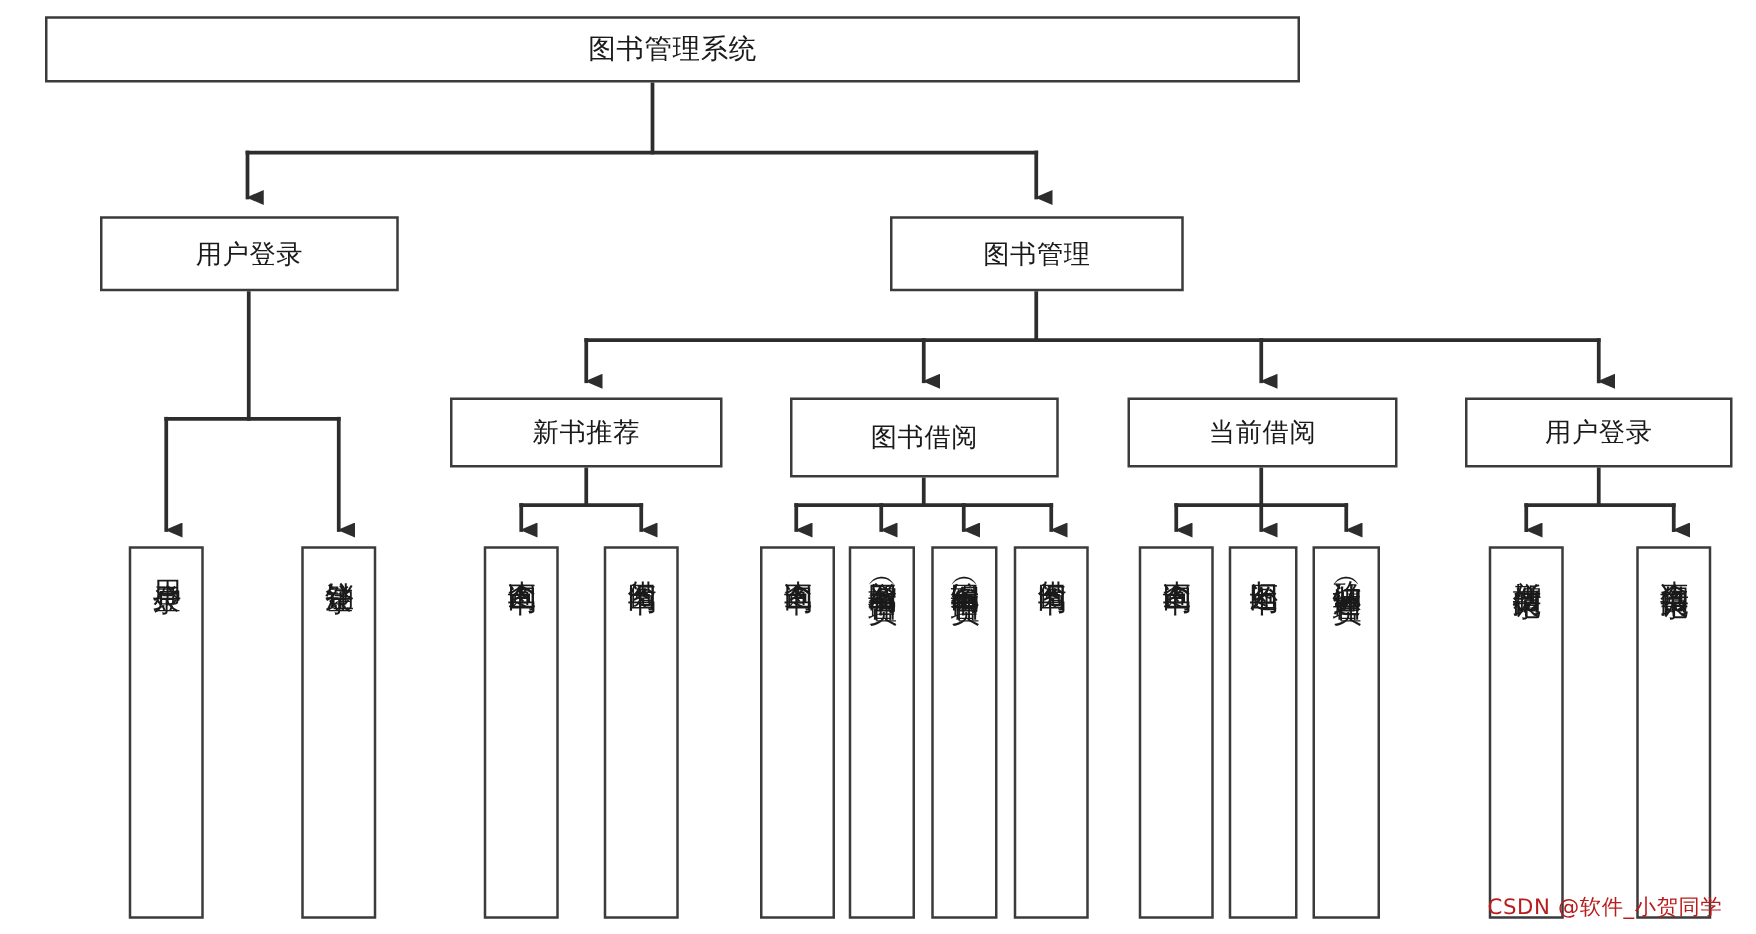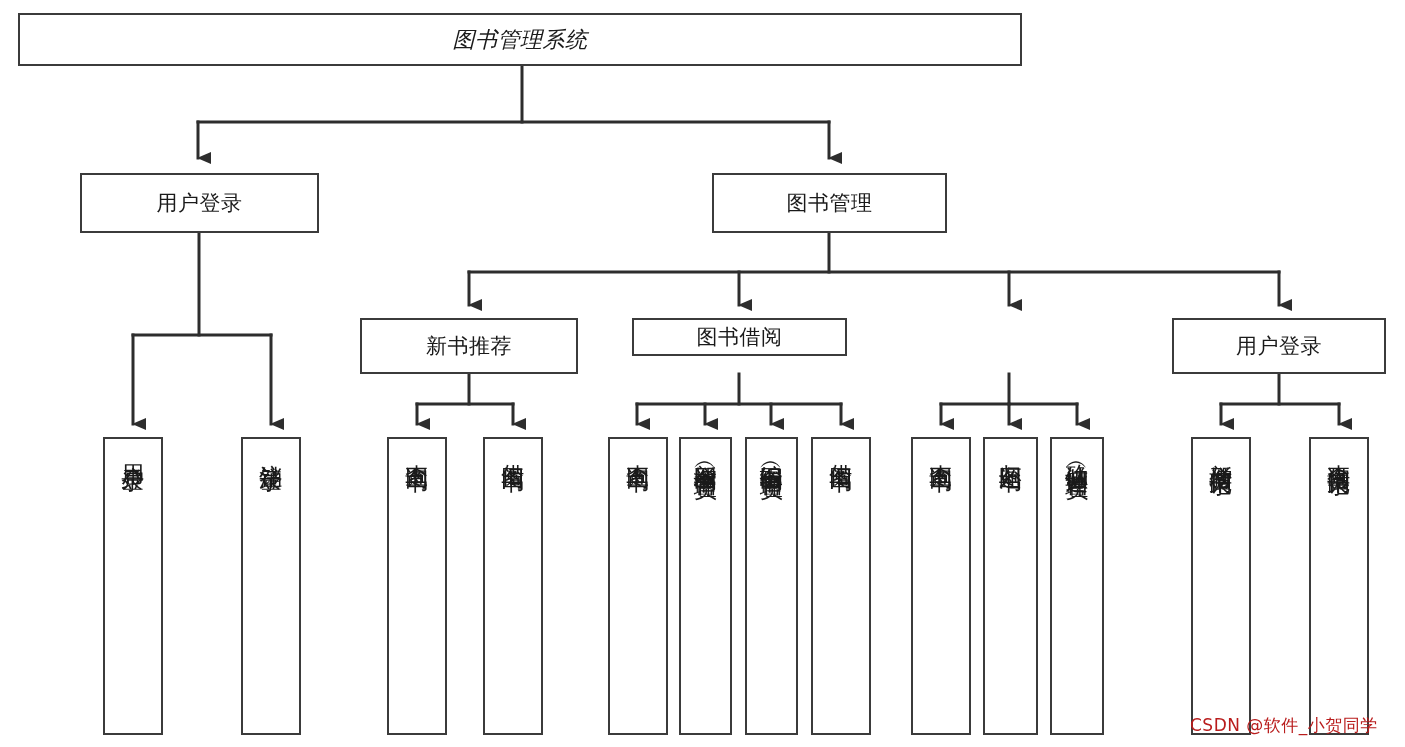--- a/index.html
+++ b/index.html
@@ -122,36 +122,39 @@
       <path d="M 1077 404 L 1077 424" marker-end="url(#arrow)"></path>
 
       <path d="M 1279 374 L 1279 404"></path>
       <path d="M 1221 404 L 1339 404"></path>
       <path d="M 1221 404 L 1221 424" marker-end="url(#arrow)"></path>
       <path d="M 1339 404 L 1339 424" marker-end="url(#arrow)"></path>
 
     </g>
   </svg>
 
-  <div class="node h root" style="left:18px; top:13px; width:1004px; height:53px;font-style:italic;">
+  <div class="node h root" style="left:36px; top:13px; width:1004px; height:53px;">
     <span class="lbl">图书管理系统</span>
   </div>
 
   <div class="node h" style="left:80px; top:173px; width:239px; height:60px;">
     <span class="lbl">用户登录</span>
   </div>
   <div class="node h" style="left:360px; top:318px; width:218px; height:56px;">
     <span class="lbl">新书推荐</span>
   </div>
 
   <div class="node h" style="left:712px; top:173px; width:235px; height:60px;">
     <span class="lbl">图书管理</span>
   </div>
-  <div class="node h" style="left:632px; top:318px; width:215px; height:38px;">
+  <div class="node h" style="left:632px; top:318px; width:215px; height:64px;">
     <span class="lbl">图书借阅</span>
+  </div>
+  <div class="node h" style="left:902px; top:318px; width:216px; height:56px;">
+    <span class="lbl">当前借阅</span>
   </div>
   <div class="node h" style="left:1172px; top:318px; width:214px; height:56px;">
     <span class="lbl">用户登录</span>
   </div>
 
   <div class="node v" style="left:103px; top:437px; width:60px; height:298px;">
     <span class="lbl">用户登录</span>
   </div>
   <div class="node v" style="left:241px; top:437px; width:60px; height:298px;">
     <span class="lbl">注销登录</span>

